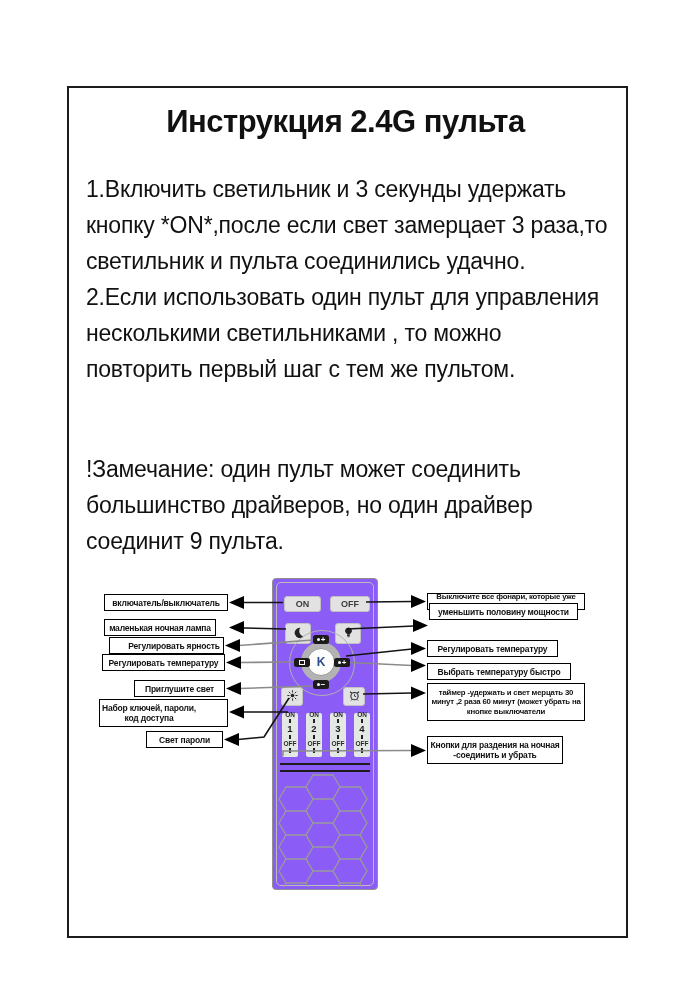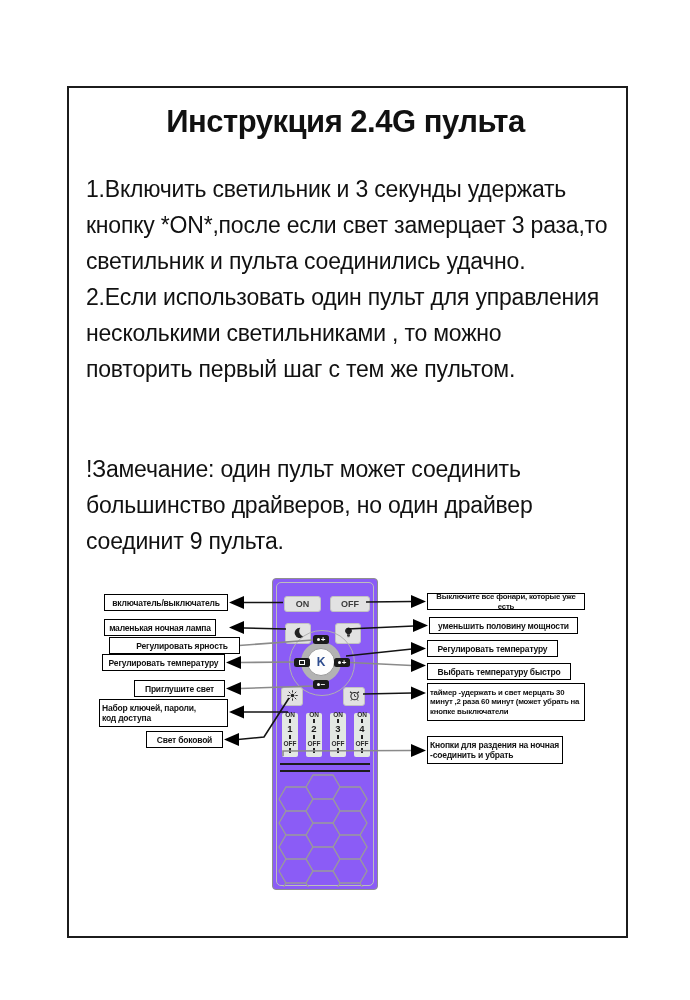--- a/index.html
+++ b/index.html
@@ -41,21 +41,21 @@
   .grp-col .s{display:block;font-size:6.5px;font-weight:bold;color:#2a2a2a;line-height:7px;}
   .grp-col .n{display:block;font-size:9.5px;font-weight:bold;color:#1a1a1a;line-height:10px;}
   .tick{width:1.5px;height:4px;background:#222;margin:1px auto;}
   .divline{position:absolute;left:7px;width:90px;height:1.5px;background:#1c1c1c;}
 
   
   .lbl{position:absolute;background:#fff;border:1.2px solid #000;z-index:3;
        font-size:8.5px;font-weight:bold;letter-spacing:-0.2px;line-height:10px;
        display:flex;align-items:center;justify-content:center;text-align:center;
        padding:1px 2px;box-sizing:border-box;white-space:pre-line;}
-  .lbl.multiline{justify-content:flex-start;text-align:left;}
+  .lbl.multiline{justify-content:flex-start;text-align:center;}
   svg.connectors{position:absolute;left:0;top:0;width:690px;height:1000px;z-index:2;pointer-events:none;}
   svg.honeycomb{position:absolute;left:3px;top:194px;}
 </style>
 </head>
 <body>
 
 <div class="frame"></div>
 
 <div class="title">Инструкция 2.4G пульта</div>
 
@@ -226,25 +226,25 @@
   <polygon points="426,601.5 411,595 411,608" fill="#000"></polygon>
   <polygon points="428,625.5 413,619 413,632" fill="#000"></polygon>
   <polygon points="426,648.5 411,642 411,655" fill="#000"></polygon>
   <polygon points="426,665.5 411,659 411,672" fill="#000"></polygon>
   <polygon points="426,693   411,686.5 411,699.5" fill="#000"></polygon>
   <polygon points="426,750.5 411,744 411,757" fill="#000"></polygon>
 </svg>
 
 <div class="lbl" style="left:104px;top:594px;width:124px;height:17px;">включатель/выключатель</div>
 <div class="lbl" style="left:104px;top:619px;width:112px;height:17px;">маленькая ночная лампа</div>
-<div class="lbl" style="left:109px;top:637px;width:131px;height:17px;padding-left:17px;">Регулировать ярность</div>
+<div class="lbl" style="left:109px;top:637px;width:115px;height:17px;padding-left:17px;">Регулировать ярность</div>
 <div class="lbl" style="left:102px;top:654px;width:123px;height:17px;">Регулировать температуру</div>
 <div class="lbl" style="left:134px;top:680px;width:91px;height:17px;">Приглушите свет</div>
 <div class="lbl multiline" style="left:99px;top:699px;width:129px;height:28px;">Набор ключей, пароли,
 код доступа</div>
-<div class="lbl" style="left:146px;top:731px;width:77px;height:17px;">Свет боковой</div>
+<div class="lbl" style="left:146px;top:731px;width:77px;height:17px;">Свет пароли</div>
 
 <div class="lbl" style="left:427px;top:593px;width:158px;height:17px;font-size:7.8px;">Выключите все фонари, которые уже есть</div>
-<div class="lbl" style="left:429px;top:617px;width:149px;height:17px;">уменьшить половину мощности</div>
+<div class="lbl" style="left:429px;top:603px;width:149px;height:17px;">уменьшить половину мощности</div>
 <div class="lbl" style="left:427px;top:640px;width:131px;height:17px;">Регулировать температуру</div>
 <div class="lbl" style="left:427px;top:663px;width:144px;height:17px;">Выбрать температуру быстро</div>
 <div class="lbl multiline" style="left:427px;top:683px;width:158px;height:38px;font-size:7.8px;line-height:9.5px;">таймер -удержать и свет мерцать 30 минут ,2 раза 60 минут (может убрать на кнопке выключатели</div>
 <div class="lbl multiline" style="left:427px;top:736px;width:136px;height:28px;">Кнопки для раздения на ночная -соединить и убрать</div>
 
 </body></html>

